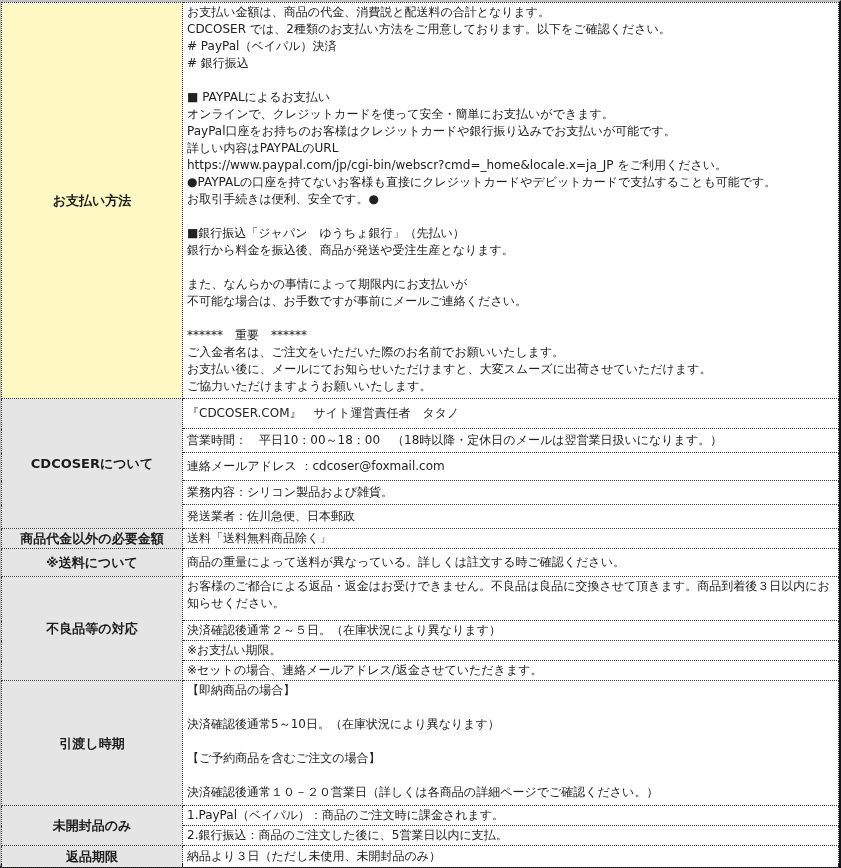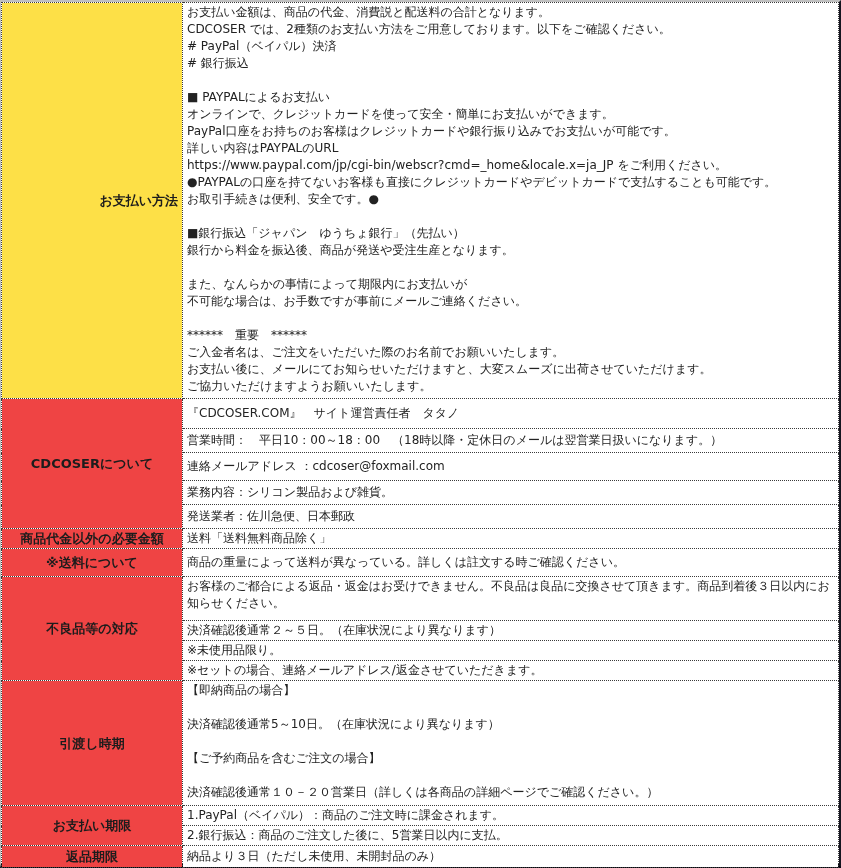--- a/index.html
+++ b/index.html
@@ -16,28 +16,28 @@
   }
   col.c-head { width:181px; }
   td {
     border:1px dotted #3a3a3a;
     padding:1px 4px;
     font-size:12px;
     line-height:17px;
     overflow:hidden;
   }
   td.hd {
-    background:#ef4444;
+    background:#e5e5e5;
     font-weight:bold;
     text-align:center;
     vertical-align:middle;
     font-size:13px;
     color:#1c1c1c;
   }
-  td.hd.white { background:#fde047;text-align:right; }
+  td.hd.white { background:#fef9c3; }
   td.ct { background:#ffffff; vertical-align:middle;margin-left:36px; }
   td.ct.top { vertical-align:top; }
   .multiline { white-space:pre-line; }
   .bold { font-weight:normal; }
   tr.rh396 { height:396px; }
   tr.rh30 { height:30px; }
   tr.rh24 { height:24px;padding-left:12px; }
   tr.rh28 { height:28px; }
   tr.rh20 { height:20px; }
   tr.rh44 { height:44px; }
@@ -114,41 +114,41 @@
   </tr>
 
   <tr class="rh44">
     <td class="hd" rowspan="4">不良品等の対応</td>
     <td class="ct top">お客様のご都合による返品・返金はお受けできません。不良品は良品に交換させて頂きます。商品到着後３日以内にお知らせください。</td>
   </tr>
   <tr class="rh17">
     <td class="ct">決済確認後通常２～５日。（在庫状況により異なります）</td>
   </tr>
   <tr class="rh17">
-    <td class="ct">※未使用品限り。</td>
+    <td class="ct">※お支払い期限。</td>
   </tr>
   <tr class="rh17">
     <td class="ct">※セットの場合、連絡メールアドレス/返金させていただきます。</td>
   </tr>
 
   <tr class="rh125">
     <td class="hd">引渡し時期</td>
     <td class="ct top">
             <div class="multiline">【即納商品の場合】
 
 決済確認後通常5～10日。（在庫状況により異なります）
 
 【ご予約商品を含むご注文の場合】
 
 決済確認後通常１０－２０営業日（詳しくは各商品の詳細ページでご確認ください。）</div>
           </td>
   </tr>
 
   <tr class="rh20">
-    <td class="hd" rowspan="2">お支払い期限</td>
+    <td class="hd" rowspan="2">未開封品のみ</td>
     <td class="ct">1.PayPal（ベイパル）：商品のご注文時に課金されます。</td>
   </tr>
   <tr class="rh20">
     <td class="ct">2.銀行振込：商品のご注文した後に、5営業日以内に支払。</td>
   </tr>
 
   <tr class="rh22">
     <td class="hd">返品期限</td>
     <td class="ct">納品より３日（ただし未使用、未開封品のみ）</td>
   </tr>

